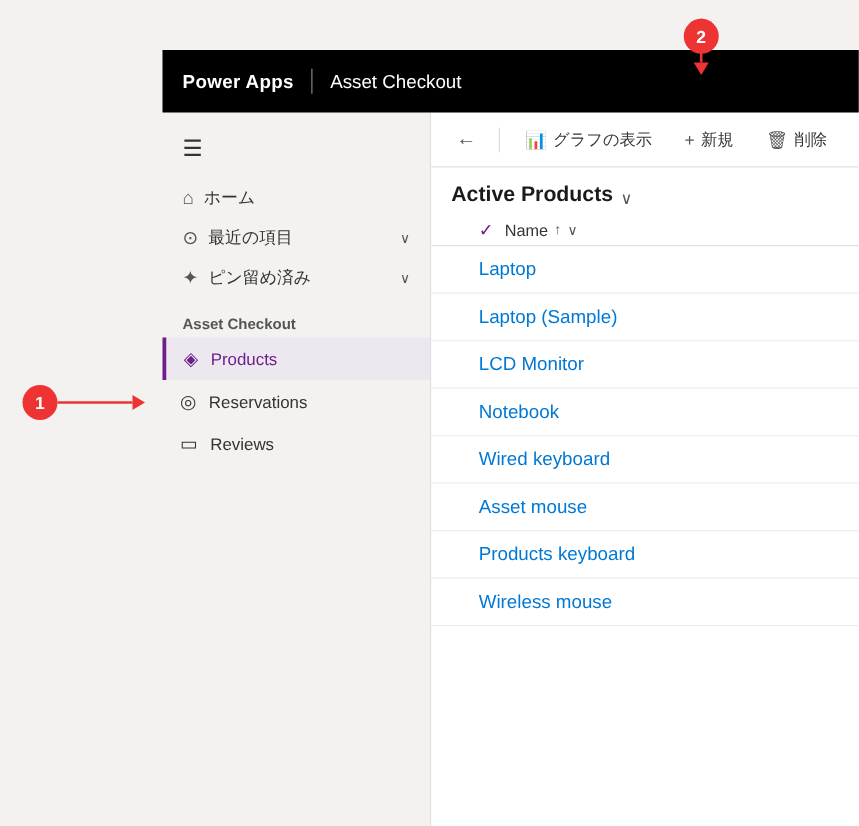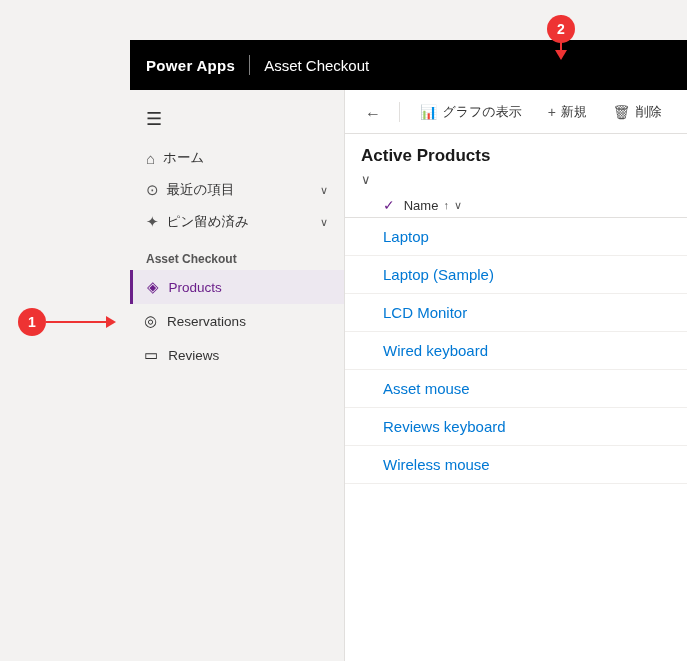--- a/index.html
+++ b/index.html
@@ -160,24 +160,23 @@
     .toolbar-divider {
       width: 1px;
       height: 20px;
       background: #e1dfdd;
       margin: 0 4px;
     }
 
     
     .list-header {
       display: flex;
-      align-items: flex-start;
+      align-items: flex-end;
       padding: 12px 16px 6px 16px;
       gap: 6px;
-      flex-direction: column;
     }
     .list-title {
       font-size: 17px;
       font-weight: 600;
       color: #1a1a1a;
     }
     .list-chevron {
       font-size: 13px;
       color: #555;
       cursor: pointer;
@@ -369,26 +368,29 @@
     <div class="list-item">
         <span>Laptop</span>
       </div>
     <div class="list-item">
         <span>Laptop (Sample)</span>
       </div>
     <div class="list-item">
         <span>LCD Monitor</span>
       </div>
     <div class="list-item">
+        <span>Notebook</span>
+      </div>
+    <div class="list-item">
         <span>Wired keyboard</span>
       </div>
     <div class="list-item">
         <span>Asset mouse</span>
       </div>
     <div class="list-item">
-        <span>Reviews keyboard</span>
+        <span>Products keyboard</span>
       </div>
     <div class="list-item">
         <span>Wireless mouse</span>
       </div>
 
   </div>
 </div>
 
 </body></html>

